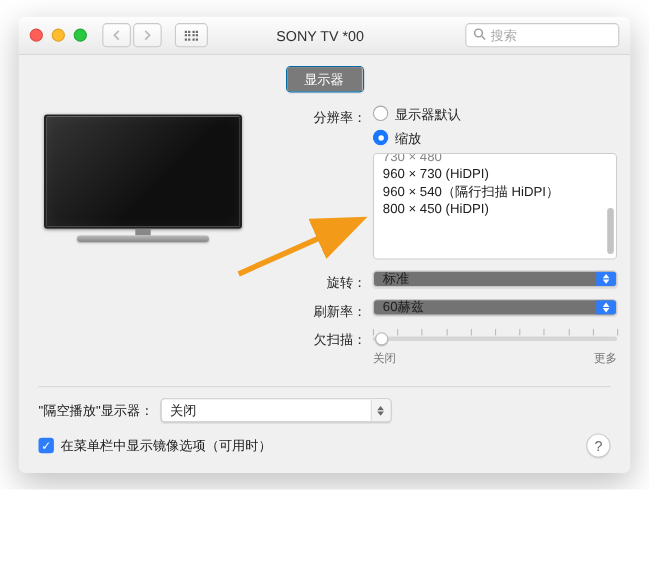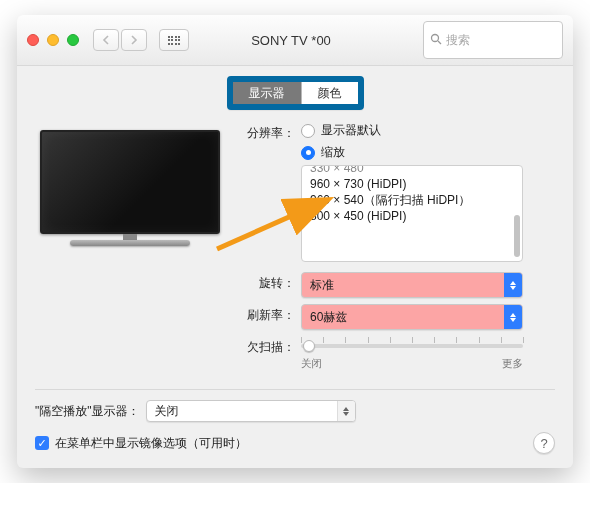--- a/index.html
+++ b/index.html
@@ -10,55 +10,55 @@
 .dot { width: 12px; height: 12px; border-radius: 50%; }
 .dot.red { background: #ff5f57; border: 0.5px solid #dd4b42; }
 .dot.yellow { background: #febc2e; border: 0.5px solid #e0a327; }
 .dot.green { background: #28c840; border: 0.5px solid #21a934; }
 .navbtns { display: flex; gap: 2px; margin-left: 6px; }
 .navbtn { width: 26px; height: 22px; border: 1px solid #c9c9c9; border-radius: 4px; background: linear-gradient(#fff,#f1f1f1); display: flex; align-items: center; justify-content: center; color: #bbb; font-size: 12px; }
 .gridbtn { width: 30px; height: 22px; border: 1px solid #c9c9c9; border-radius: 4px; background: linear-gradient(#fff,#f1f1f1); display: flex; align-items: center; justify-content: center; color: #6a6a6a; margin-left: 4px; }
 .gridicon { display: grid; grid-template-columns: repeat(4,2px); grid-template-rows: repeat(3,2px); gap: 1.5px; }
 .gridicon span { background: #6a6a6a; }
 .title { flex: 1; text-align: center; font-size: 13px; color: #333; padding-right: 30px; }
-.searchbox { width: 140px; height: 38px; border: 1px solid #c9c9c9; border-radius: 4px; background: #fff; display: flex; align-items: center; padding: 0 6px; gap: 4px; }
+.searchbox { width: 140px; height: 22px; border: 1px solid #c9c9c9; border-radius: 4px; background: #fff; display: flex; align-items: center; padding: 0 6px; gap: 4px; }
 .searchicon { color: #999; font-size: 12px; }
 .searchinput { background: transparent; border: none; outline: none; flex:1; font-size: 12px; color: #333; }
 .searchinput::placeholder { color: #aaa; }
 
 .content { padding: 10px 18px 14px; }
 .seg-wrap { display: flex; justify-content: center; margin-bottom: 12px; }
-.seg { display: flex; border: 6px solid #0369a1; border-radius: 4px; overflow: hidden; box-shadow: 0 1px 1px rgba(0,0,0,0.06); }
+.seg { display: flex; border: 1px solid #0369a1; border-radius: 4px; overflow: hidden; box-shadow: 0 1px 1px rgba(0,0,0,0.06); }
 .seg button { border: none; padding: 2.5px 16px; font-size: 12px; background: #fff; color: #333; }
 .seg button.active { background: #7a7a7a; color: #fff; }
 .seg button:first-child { border-right: 1px solid #b8b8b8; }
 
 .twocol { display: flex; gap: 20px; }
 .tvcol { flex: 0 0 190px; display: flex; align-items: flex-start; justify-content: center; padding-top: 8px; }
 .tv { width: 180px; position: relative; }
 .tv-screen { width: 180px; height: 104px; background: linear-gradient(135deg,#353535,#0f0f0f 60%); border-radius: 3px; border: 2px solid #222; box-shadow: inset 0 0 14px rgba(255,255,255,0.05), 0 1px 3px rgba(0,0,0,0.4); }
 .tv-neck { width: 14px; height: 6px; background: #888; margin: 0 auto; }
 .tv-base { width: 120px; height: 6px; background: linear-gradient(#bbb,#888); border-radius: 3px; margin: 0 auto; box-shadow: 0 1px 2px rgba(0,0,0,0.3); }
 
-.settings { flex: 1; }
+.settings { flex: 1; margin-left: 38px; }
 .setrow { display: flex; align-items: flex-start; margin-bottom: 6px; }
 .setrow .label { width: 56px; text-align: right; padding: 3px 6px 0 0; font-size: 12px; color: #222; }
 .setrow .ctrl { flex: 1; }
 .radios { display: flex; flex-direction: column; gap: 5px; }
-.radio { display: flex; align-items: center; gap: 6px; font-size: 12px; }
+.radio { display: flex; align-items: flex-start; gap: 6px; font-size: 12px; }
 .radio .circ { width: 14px; height: 14px; border-radius: 50%; border: 1px solid #aaa; background: #fff; display: flex; align-items: center; justify-content: center; }
 .radio.sel .circ { border-color: #1976ff; background: #1976ff; }
 .radio.sel .circ::after { content:""; width: 5px; height: 5px; border-radius: 50%; background: #fff; }
 
 .reslist { border: 1px solid #cfcfcf; border-radius: 4px; background: #fff; width: 222px; height: 97px; overflow: hidden; margin-top: 4px; font-size: 12px; position: relative; }
 .reslist .item { padding: 1px 8px; line-height: 16px; height: 16px; white-space: nowrap; }
 .reslist .scroll { position: absolute; right: 1px; top: 1px; bottom: 1px; width: 8px; border-radius: 4px; }
 .reslist .scroll .bar { position: absolute; width: 6px; right: 1px; top: 48px; height: 42px; background: #c3c3c3; border-radius: 3px; }
 
-.dropdown { display: flex; align-items: stretch; width: 222px; height: 26px; background: #fca5a5; border: 1px solid #c9c9c9; border-radius: 4px; box-shadow: 0 1px 1px rgba(0,0,0,0.08); overflow: hidden; }
+.dropdown { display: flex; align-items: stretch; width: 222px; height: 15px; background: #737373; border: 1px solid #c9c9c9; border-radius: 4px; box-shadow: 0 1px 1px rgba(0,0,0,0.08); overflow: hidden; }
 .dropdown .val { flex: 1; padding: 2px 8px; font-size: 12px; display: flex; align-items: center; }
 .dropdown .arr { width: 18px; background: #2e7dff; display: flex; flex-direction: column; align-items: center; justify-content: center; gap: 1px; }
 .dropdown .arr::before,.dropdown .arr::after { content:""; border-left: 3.5px solid transparent; border-right: 3.5px solid transparent; }
 .dropdown .arr::before { border-bottom: 4px solid #fff; }
 .dropdown .arr::after { border-top: 4px solid #fff; }
 
 .sliderwrap { width: 222px; }
 .slider { position: relative; height: 20px; display: flex; align-items: center; }
 .track { height: 4px; background: #d6d6d6; border-radius: 2px; width: 100%; position: relative; }
 .tick { position: absolute; width: 1px; height: 6px; background: #bbb; top: -7px; }
@@ -128,21 +128,20 @@
           </svg>
       </span>
       <input class="searchinput" placeholder="搜索" style="">
     </div>
   </div>
 
   <div class="content">
     <div class="seg-wrap">
       <div class="seg">
         <button class="active">显示器</button>
-        <button>颜色</button>
       </div>
     </div>
 
     <div class="twocol">
       <div class="tvcol">
         <div class="tv">
           <div class="tv-screen"></div>
           <div class="tv-neck"></div>
           <div class="tv-base"></div>
         </div>
@@ -156,21 +155,21 @@
               <div class="radio">
                   <span class="circ"></span>
                   <span>显示器默认</span>
                 </div>
               <div class="radio sel">
                   <span class="circ"></span>
                   <span>缩放</span>
                 </div>
             </div>
             <div class="reslist">
-              <div class="item" style="color:#888;margin-top:-7px">330 × 480</div>
+              <div class="item" style="color:#888;margin-top:-7px">730 × 480</div>
               <div class="item">960 × 730 (HiDPI)</div>
               <div class="item">960 × 540（隔行扫描 HiDPI）</div>
               <div class="item">800 × 450 (HiDPI)</div>
               <div class="scroll">
                   <div class="bar"></div>
                 </div>
             </div>
           </div>
         </div>
 

